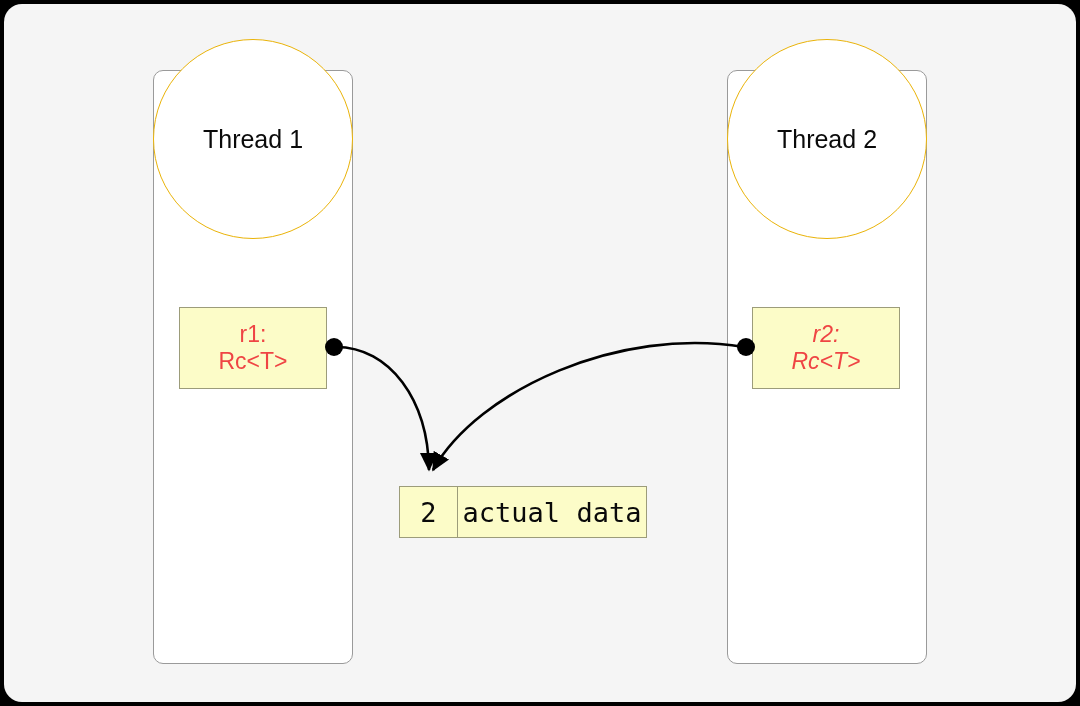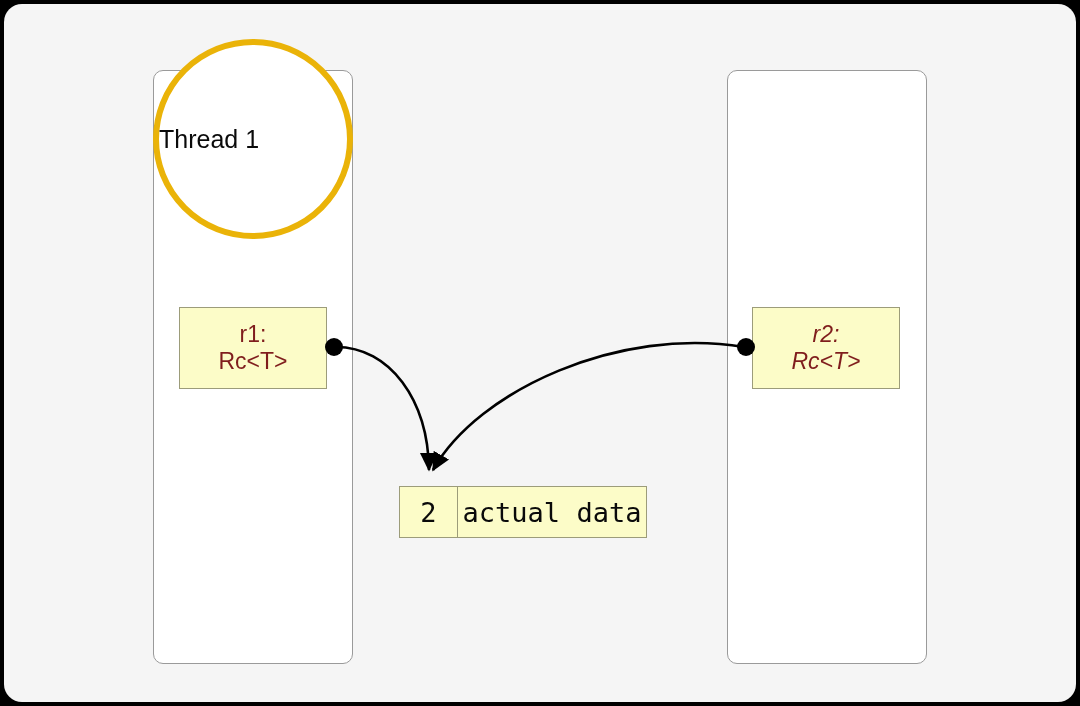--- a/index.html
+++ b/index.html
@@ -38,26 +38,26 @@
     background: #ffffff;
     border: 1px solid #9a9a9a;
     border-radius: 10px;
     box-sizing: border-box;
   }
 
   
   .thread-circle {
     position: absolute;
     background: #ffffff;
-    border: 6px solid #eab308;
+    border: 1px solid #eab308;
     border-radius: 50%;
     box-sizing: border-box;
     display: flex;
     align-items: center;
-    justify-content: flex-start;
+    justify-content: center;
   }
   .thread-circle .thread-label {
     font-size: 25px;
     color: #0a0a0a;
     font-family: "Liberation Sans", sans-serif;
     white-space: nowrap;
   }
 
   
   .rc-box {
@@ -66,21 +66,21 @@
     border: 1px solid #9c9c7a;
     box-sizing: border-box;
     display: flex;
     flex-direction: column;
     align-items: center;
     justify-content: center;
     line-height: 1.18;
   }
   .rc-box .rc-line {
     font-size: 23px;
-    color: #7f1d1d;
+    color: #ef4444;
     font-family: "Liberation Sans", sans-serif;
     white-space: nowrap;
   }
 
   
   #heap-box {
     position: absolute;
     display: flex;
     box-sizing: border-box;
   }
@@ -117,20 +117,23 @@
   <div id="page-frame"></div>
 
   <div class="lifeline" style="left:153px; top:70px; width:200px; height:594px;"></div>
 
   <div class="lifeline" style="left:727px; top:70px; width:200px; height:594px;"></div>
 
   <div class="thread-circle" style="left:153px; top:39px; width:200px; height:200px;">
     <span class="thread-label">Thread 1</span>
   </div>
 
+  <div class="thread-circle" style="left:727px; top:39px; width:200px; height:200px;">
+    <span class="thread-label">Thread 2</span>
+  </div>
 
   <div class="rc-box" style="left:179px; top:307px; width:148px; height:82px;">
     <span class="rc-line">r1:</span>
     <span class="rc-line">Rc&lt;T&gt;</span>
   </div>
 
   <div class="rc-box" style="left:752px; top:307px; width:148px; height:82px;font-style:italic;">
     <span class="rc-line">r2:</span>
     <span class="rc-line">Rc&lt;T&gt;</span>
   </div>

